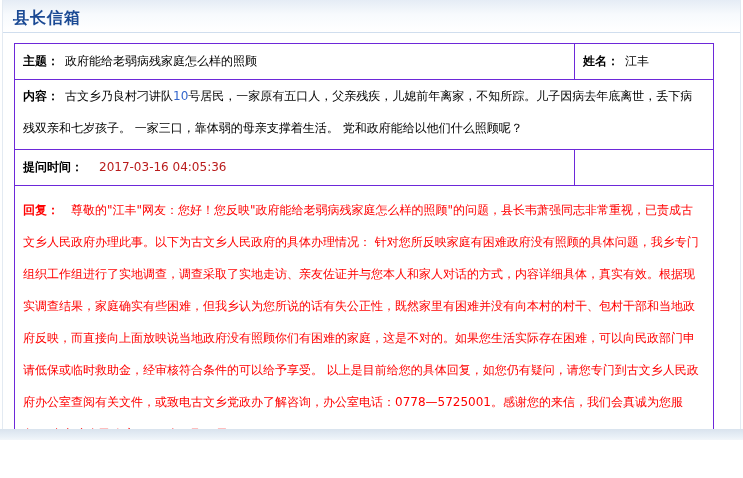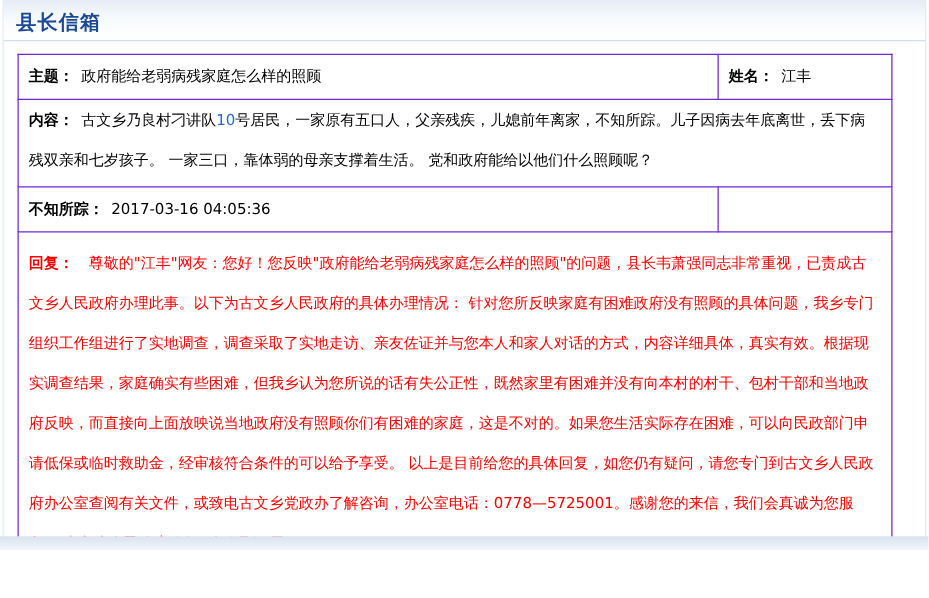--- a/index.html
+++ b/index.html
@@ -48,21 +48,21 @@
     color: #000000;
     padding: 0 8px;
     vertical-align: middle;
     word-break: break-all;
   }
   .col-main { width: 560px; }
   .col-side { width: 139px; }
   .row-line td { height: 36px; }
   .lbl { font-weight: bold; color: #000000; }
   .val { margin-left: 6px; }
-  .datetime { margin-left: 6px; color: #000000; }
+  .datetime { margin-left: 16px; color: #b91c1c; }
   td.multiline {
     vertical-align: top;
     line-height: 32px;
   }
   td.content-cell { padding: 0px 10px 0px 8px; height: 70px; }
   td.reply-cell {
     padding: 8px 10px 26px 8px;
     height: 230px;
     color: #ff0000;
   }
@@ -102,21 +102,21 @@
         </tr>
 
         <tr>
           <td colspan="2" class="multiline content-cell">
             <span class="lbl">内容：</span><span class="val">古文乡乃良村刁讲队</span><span class="num-blue">10</span><span>号居民，一家原有五口人，父亲残疾，儿媳前年离家，不知所踪。儿子因病去年底离世，丢下病残双亲和七岁孩子。 一家三口，靠体弱的母亲支撑着生活。 党和政府能给以他们什么照顾呢？</span>
           </td>
         </tr>
 
         <tr class="row-line">
           <td>
-            <span class="lbl">不知所踪：</span><span class="datetime">2017-03-16 04:05:36</span>
+            <span class="lbl">提问时间：</span><span class="datetime">2017-03-16 04:05:36</span>
           </td>
           <td></td>
         </tr>
 
         <tr>
           <td colspan="2" class="multiline reply-cell">
             <span class="lbl">回复：</span><span class="reply-val">尊敬的"江丰"网友：您好！您反映"政府能给老弱病残家庭怎么样的照顾"的问题，县长韦萧强同志非常重视，已责成古文乡人民政府办理此事。以下为古文乡人民政府的具体办理情况： 针对您所反映家庭有困难政府没有照顾的具体问题，我乡专门组织工作组进行了实地调查，调查采取了实地走访、亲友佐证并与您本人和家人对话的方式，内容详细具体，真实有效。根据现实调查结果，家庭确实有些困难，但我乡认为您所说的话有失公正性，既然家里有困难并没有向本村的村干、包村干部和当地政府反映，而直接向上面放映说当地政府没有照顾你们有困难的家庭，这是不对的。如果您生活实际存在困难，可以向民政部门申请低保或临时救助金，经审核符合条件的可以给予享受。 以上是目前给您的具体回复，如您仍有疑问，请您专门到古文乡人民政府办公室查阅有关文件，或致电古文乡党政办了解咨询，办公室电话：0778—5725001。感谢您的来信，我们会真诚为您服务。 古文乡人民政府 2017年3月24日</span>
           </td>
         </tr>
 

